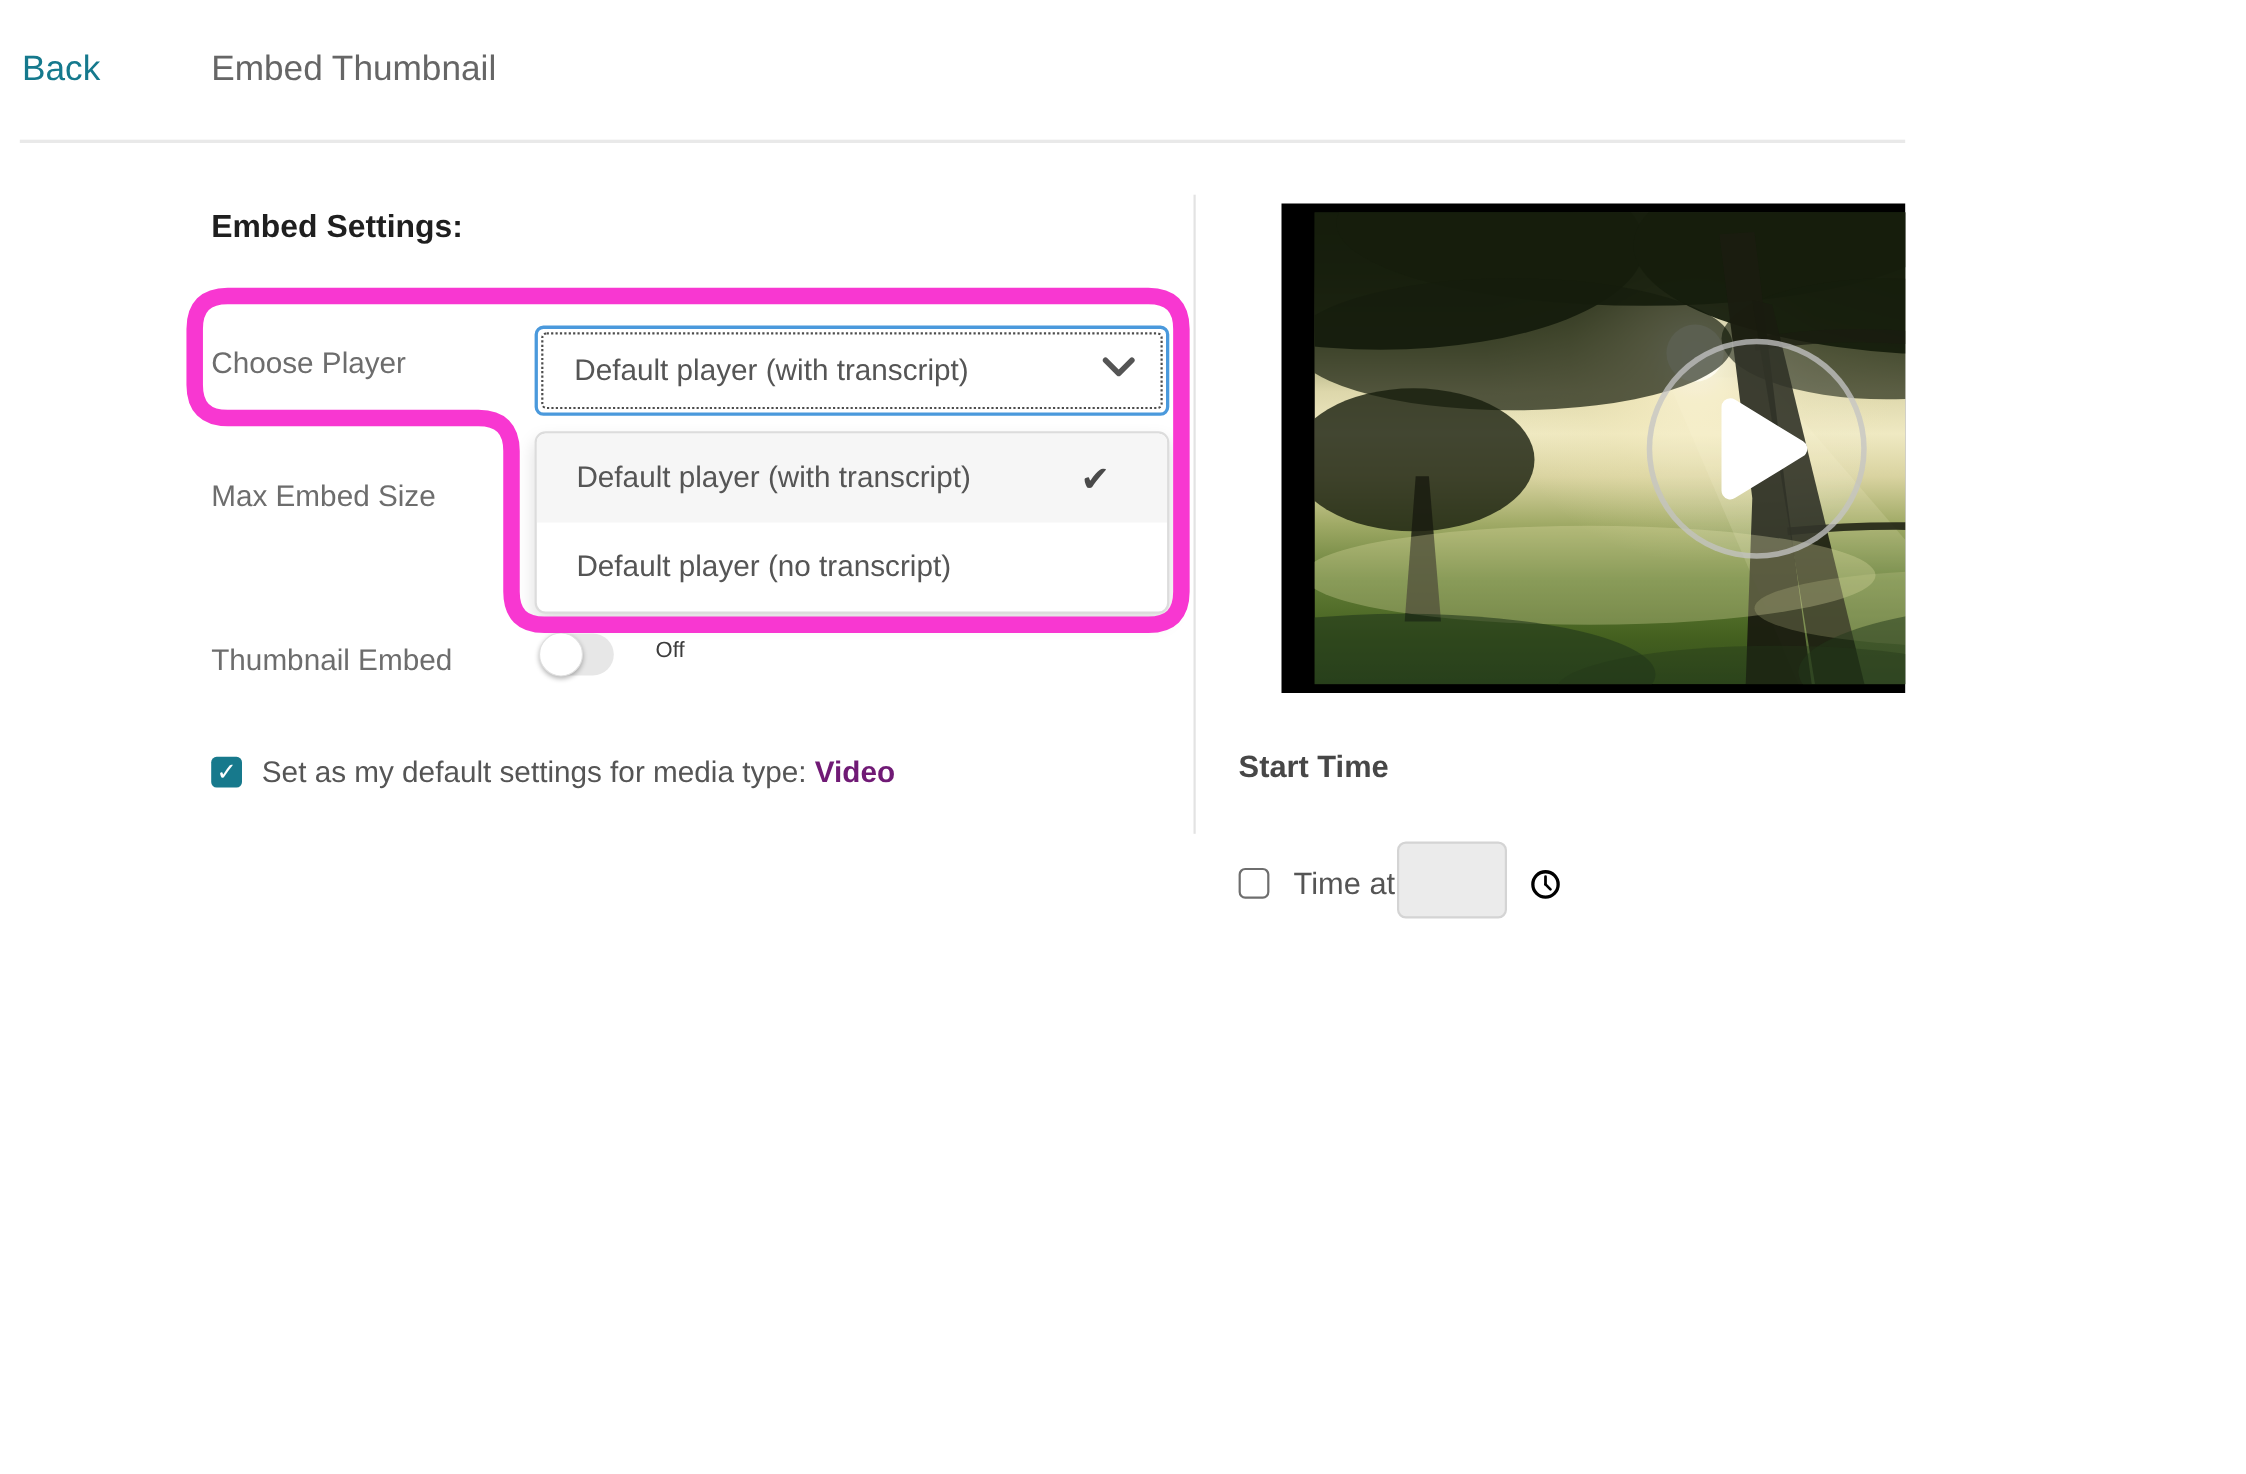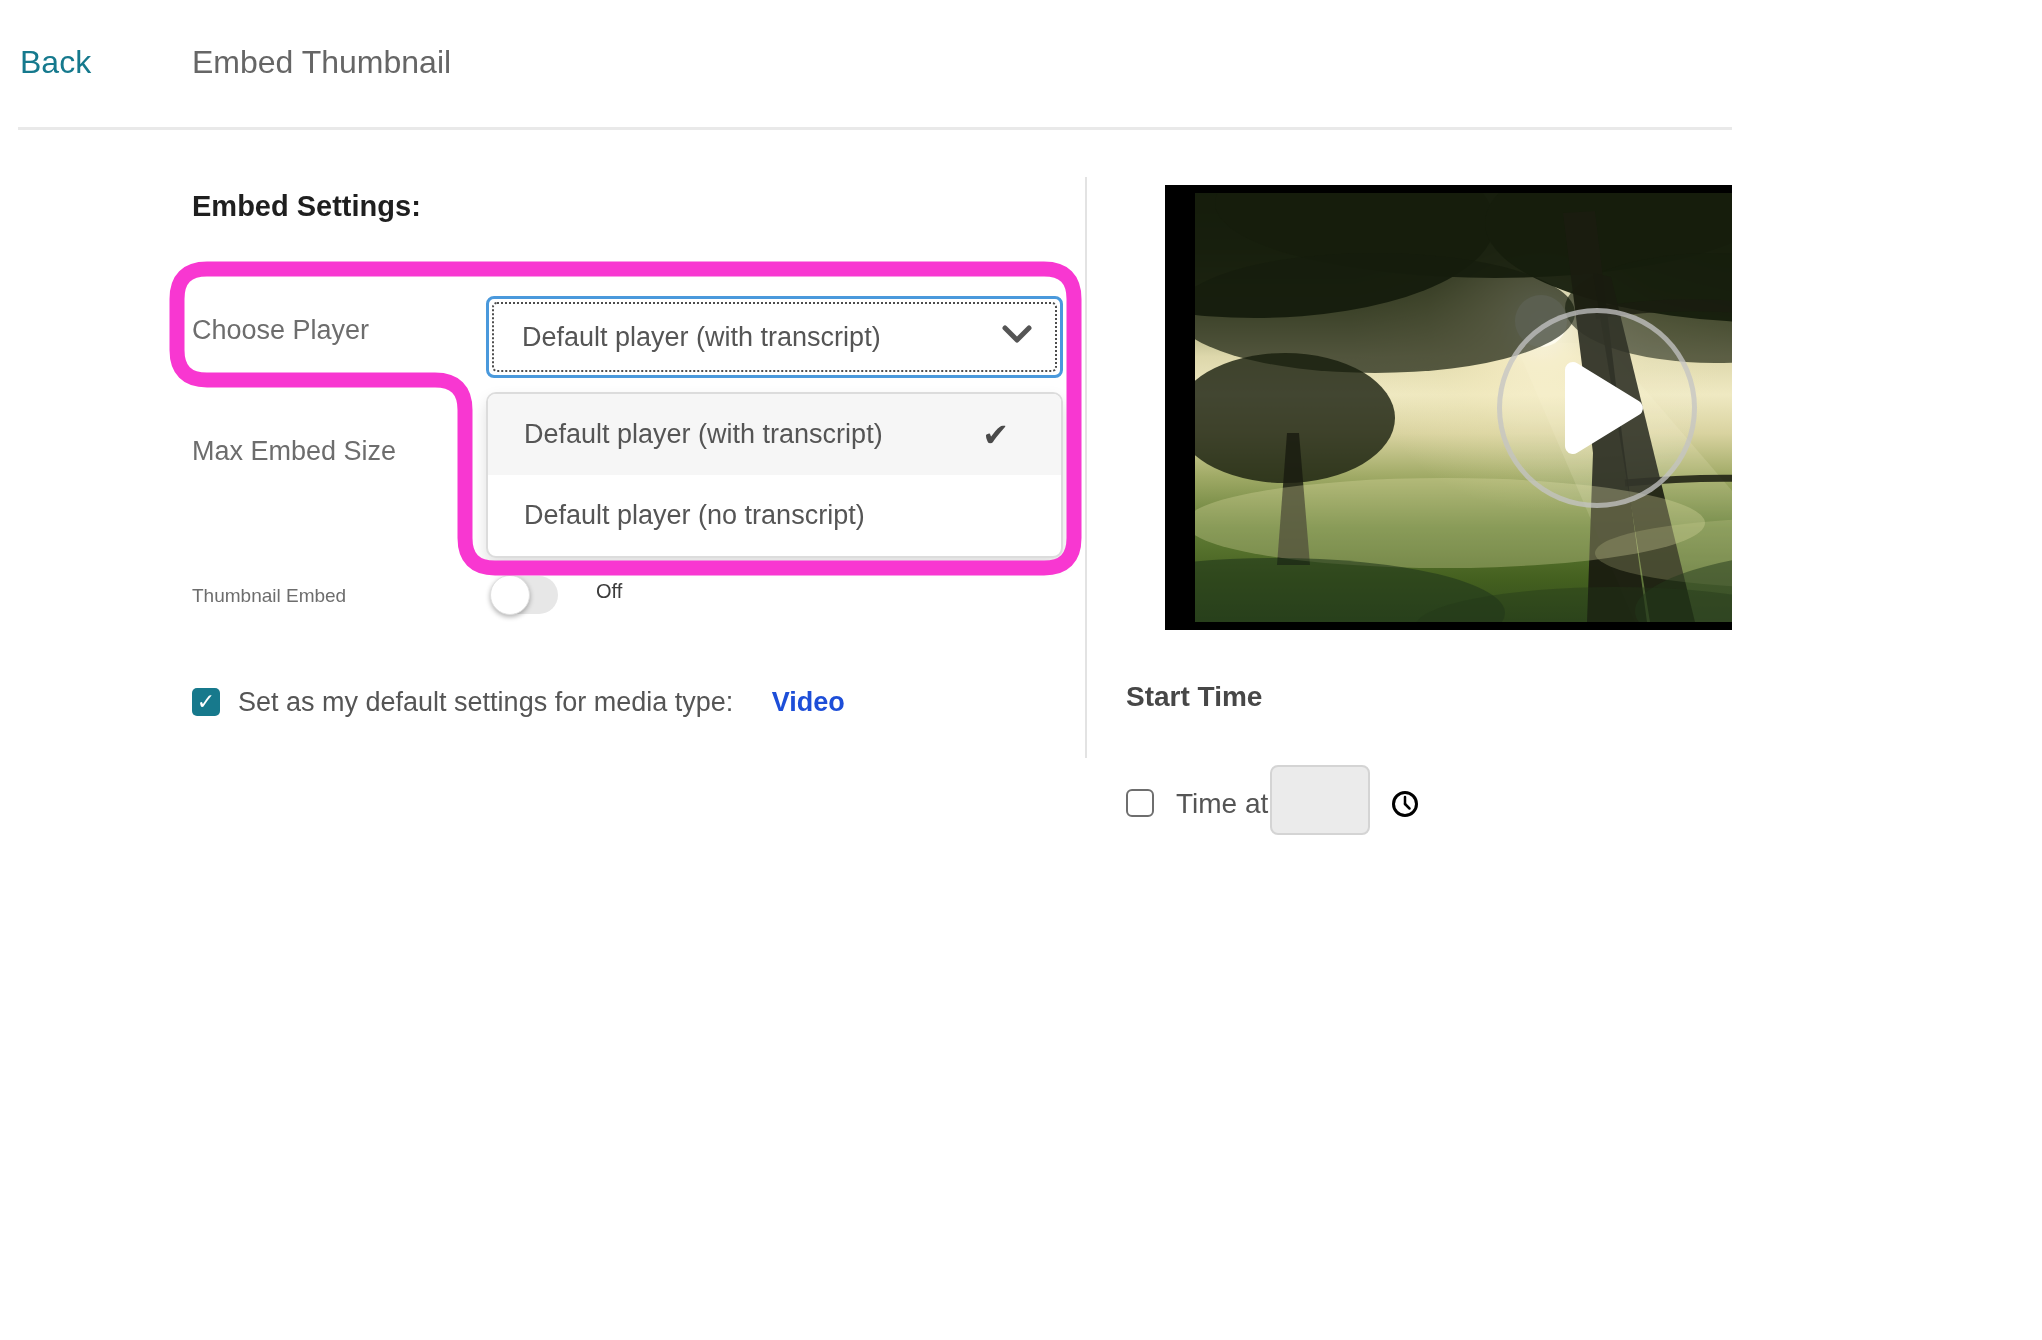--- a/index.html
+++ b/index.html
@@ -14,21 +14,21 @@
     background:#0e7389; border:none; border-radius:10px; color:#fff; cursor:pointer;
     display:flex; align-items:center; justify-content:center; gap:14px; }
   .embed-btn .code-glyph { font-size:26px; font-weight:bold; letter-spacing:1px; }
   .embed-btn .embed-label { font-size:30px; font-weight:bold; }
   .header-divider { position:absolute; left:18px; top:127px; width:2024px; height:3px; background:#e9e9e9; }
 
   
   .settings-heading { position:absolute; left:192px; top:190px; font-size:29px; font-weight:bold; color:#1f1f1f; }
   .choose-player-label { position:absolute; left:192px; top:315px; font-size:27px; color:#6d6d6d; }
   .max-embed-label { position:absolute; left:192px; top:436px; font-size:27px; color:#6d6d6d; }
-  .thumb-label { position:absolute; left:192px; top:585px; font-size:19px; color:#6d6d6d; }
+  .thumb-label { position:absolute; left:192px; top:585px; font-size:27px; color:#6d6d6d; }
 
   .player-select { position:absolute; left:486px; top:296px; width:577px; height:82px;
     background:#fff; border:3px solid #4a99dc; border-radius:8px; cursor:pointer; }
   .player-select .focus-dots { position:absolute; inset:3px; border:2px dotted #4d4d4d; border-radius:5px; pointer-events:none; }
   .player-select .select-value { position:absolute; left:33px; top:50%; transform:translateY(-50%);
     font-size:27px; color:#555; white-space:nowrap; }
   .player-select .chevron { position:absolute; right:28px; top:50%; transform:translateY(-50%); }
 
   .player-menu { position:absolute; left:486px; top:392px; width:577px;
     background:#fff; border:2px solid #dcdcdc; border-radius:10px; overflow:hidden;
@@ -41,21 +41,21 @@
   .toggle { position:absolute; left:492px; top:576px; width:66px; height:38px;
     background:#e7e7e7; border-radius:19px; cursor:pointer; }
   .toggle .knob { position:absolute; left:-2px; top:-1px; width:40px; height:40px; border-radius:50%;
     background:#fff; border:1px solid #e0e0e0; box-shadow:0 2px 5px rgba(0,0,0,0.3); }
   .toggle-state { position:absolute; left:596px; top:580px; font-size:20px; color:#3c3c3c; }
 
   .default-row-checkbox { position:absolute; left:192px; top:688px; width:28px; height:28px;
     background:#17798c; border-radius:5px; cursor:pointer; display:flex; align-items:center; justify-content:center; }
   .default-row-checkbox .check-glyph { color:#fff; font-size:22px; font-weight:bold; line-height:1; }
   .default-row-label { position:absolute; left:238px; top:687px; font-size:27px; color:#555; white-space:nowrap; }
-  .default-row-label b { color:#1d4ed8;margin-left:31px; }
+  .default-row-label b { color:#701a75; }
 
   
   .annotation-svg { position:absolute; left:0; top:0; width:2042px; height:1340px; pointer-events:none; }
 
   
   .v-divider { position:absolute; left:1085px; top:177px; width:2px; height:581px; background:#e3e3e3; }
 
   
   .video-player { position:absolute; left:1165px; top:185px; width:864px; height:445px; background:#000; cursor:pointer; }
   .video-scene { position:absolute; left:30px; top:8px; width:804px; height:429px; }

